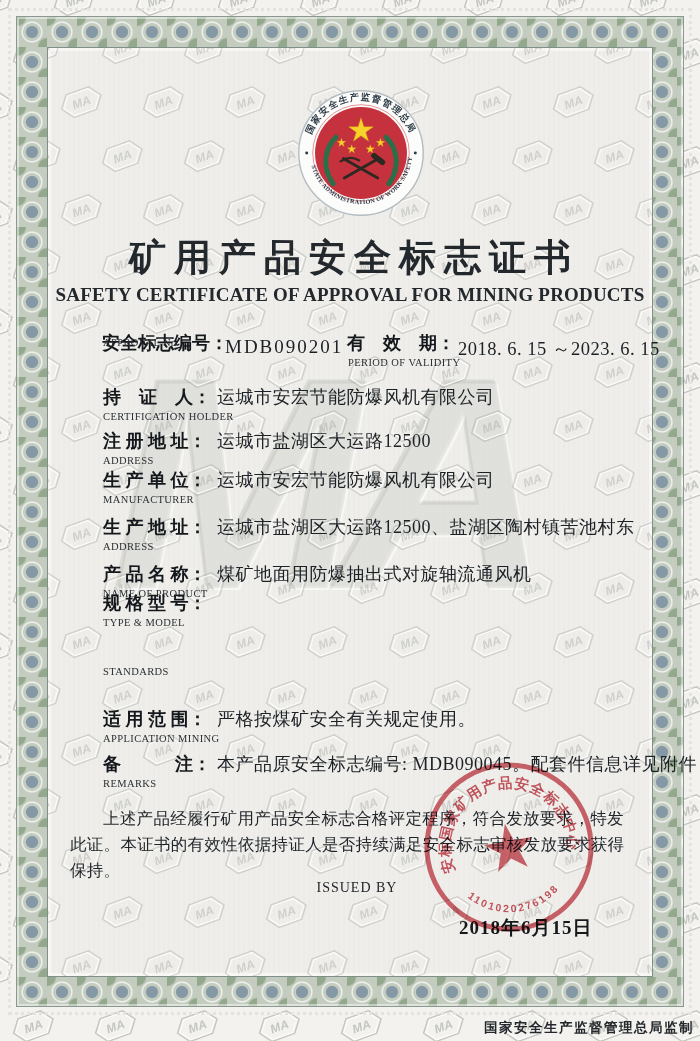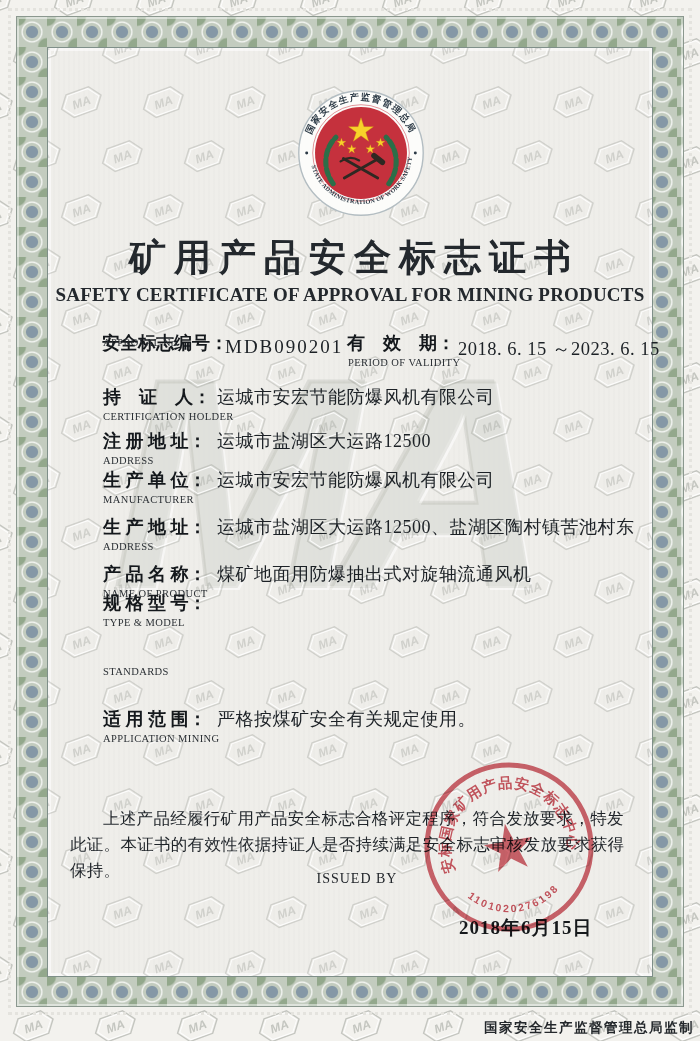--- a/index.html
+++ b/index.html
@@ -52,21 +52,21 @@
   .vl-cn{left:347px;top:331px;} .vl-en{left:348px;top:357px;}
   .vl-val{left:458px;top:336px;font-size:18.5px;}
   .row{position:absolute;left:103px;right:50px;}
   .row .cnline{display:flex;align-items:baseline;}
   .row .cn{display:inline-block;min-width:114px;}
   .row .en{margin-top:2px;}
   .declaration{left:70px;top:806px;width:568px;font-size:16.5px;line-height:1.58;
     text-indent:2em;letter-spacing:.3px;color:#1f2429;}
   .issuer{left:291px;top:868px;width:132px;text-align:center;}
   .issuer-cn{font-size:21px;font-weight:bold;letter-spacing:4px;color:#181c20;}
-  .issuer-en{font-size:14px;margin-top:3px;letter-spacing:1px;}
+  .issuer-en{font-size:14px;margin-top:12px;letter-spacing:1px;}
   .seal{left:420px;top:758px;width:178px;height:178px;z-index:6;
         transform:rotate(-10deg);opacity:.88;mix-blend-mode:multiply;}
   .date{left:459px;top:915px;font-size:19px;font-weight:bold;letter-spacing:1px;z-index:7;color:#16191c;}
   .footer{right:6px;top:1019px;font-size:13.5px;font-weight:bold;letter-spacing:1.5px;
           z-index:6;color:#24282c;}
 </style>
 </head>
 <body>
 
 <div class="page">
@@ -1789,20 +1789,27 @@
     <div class="row" style="top:664px">
       <div class="en lbl-en">STANDARDS</div>
     </div>
     <div class="row" style="top:707px">
       <div class="cnline">
           <span class="cn lbl-cn">适 用 范 围：</span>
           <span class="value">严格按煤矿安全有关规定使用。</span>
         </div>
       <div class="en lbl-en">APPLICATION MINING</div>
     </div>
+    <div class="row" style="top:752px">
+      <div class="cnline">
+          <span class="cn lbl-cn">备　　　注：</span>
+          <span class="value">本产品原安全标志编号: MDB090045。配套件信息详见附件</span>
+        </div>
+      <div class="en lbl-en">REMARKS</div>
+    </div>
 
     <div class="abs declaration">上述产品经履行矿用产品安全标志合格评定程序，符合发放要求，特发此证。本证书的有效性依据持证人是否持续满足安全标志审核发放要求获得保持。</div>
 
     <div class="abs issuer">
       <div class="issuer-en">ISSUED BY</div>
     </div>
 
     <div class="abs date">2018年6月15日</div>
   </div>
 

